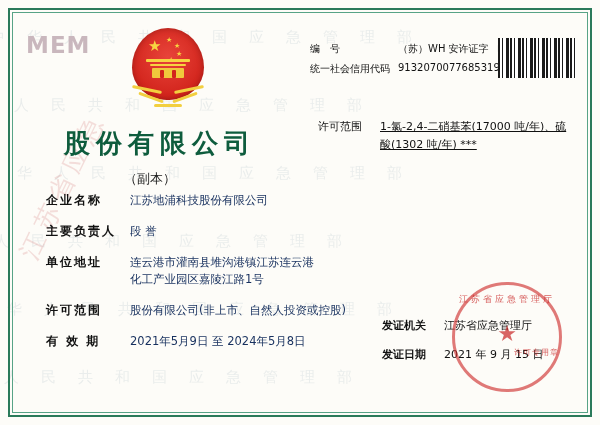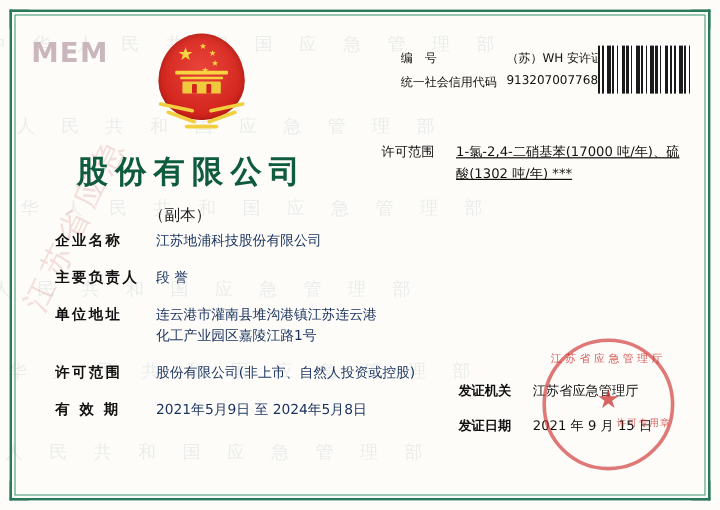--- a/index.html
+++ b/index.html
@@ -167,21 +167,20 @@
   }
   .hr-row {
     display: flex;
     align-items: flex-start;
     margin-bottom: 6px;
   }
   .hr-label {
     width: 88px;
     flex: 0 0 88px;
     color: #111;
-    margin-left: 24px;
   }
   .hr-val {
     flex: 1;
     color: #111;
   }
   .barcode {
     position: absolute;
     left: 498px;
     top: 38px;
     width: 78px;

